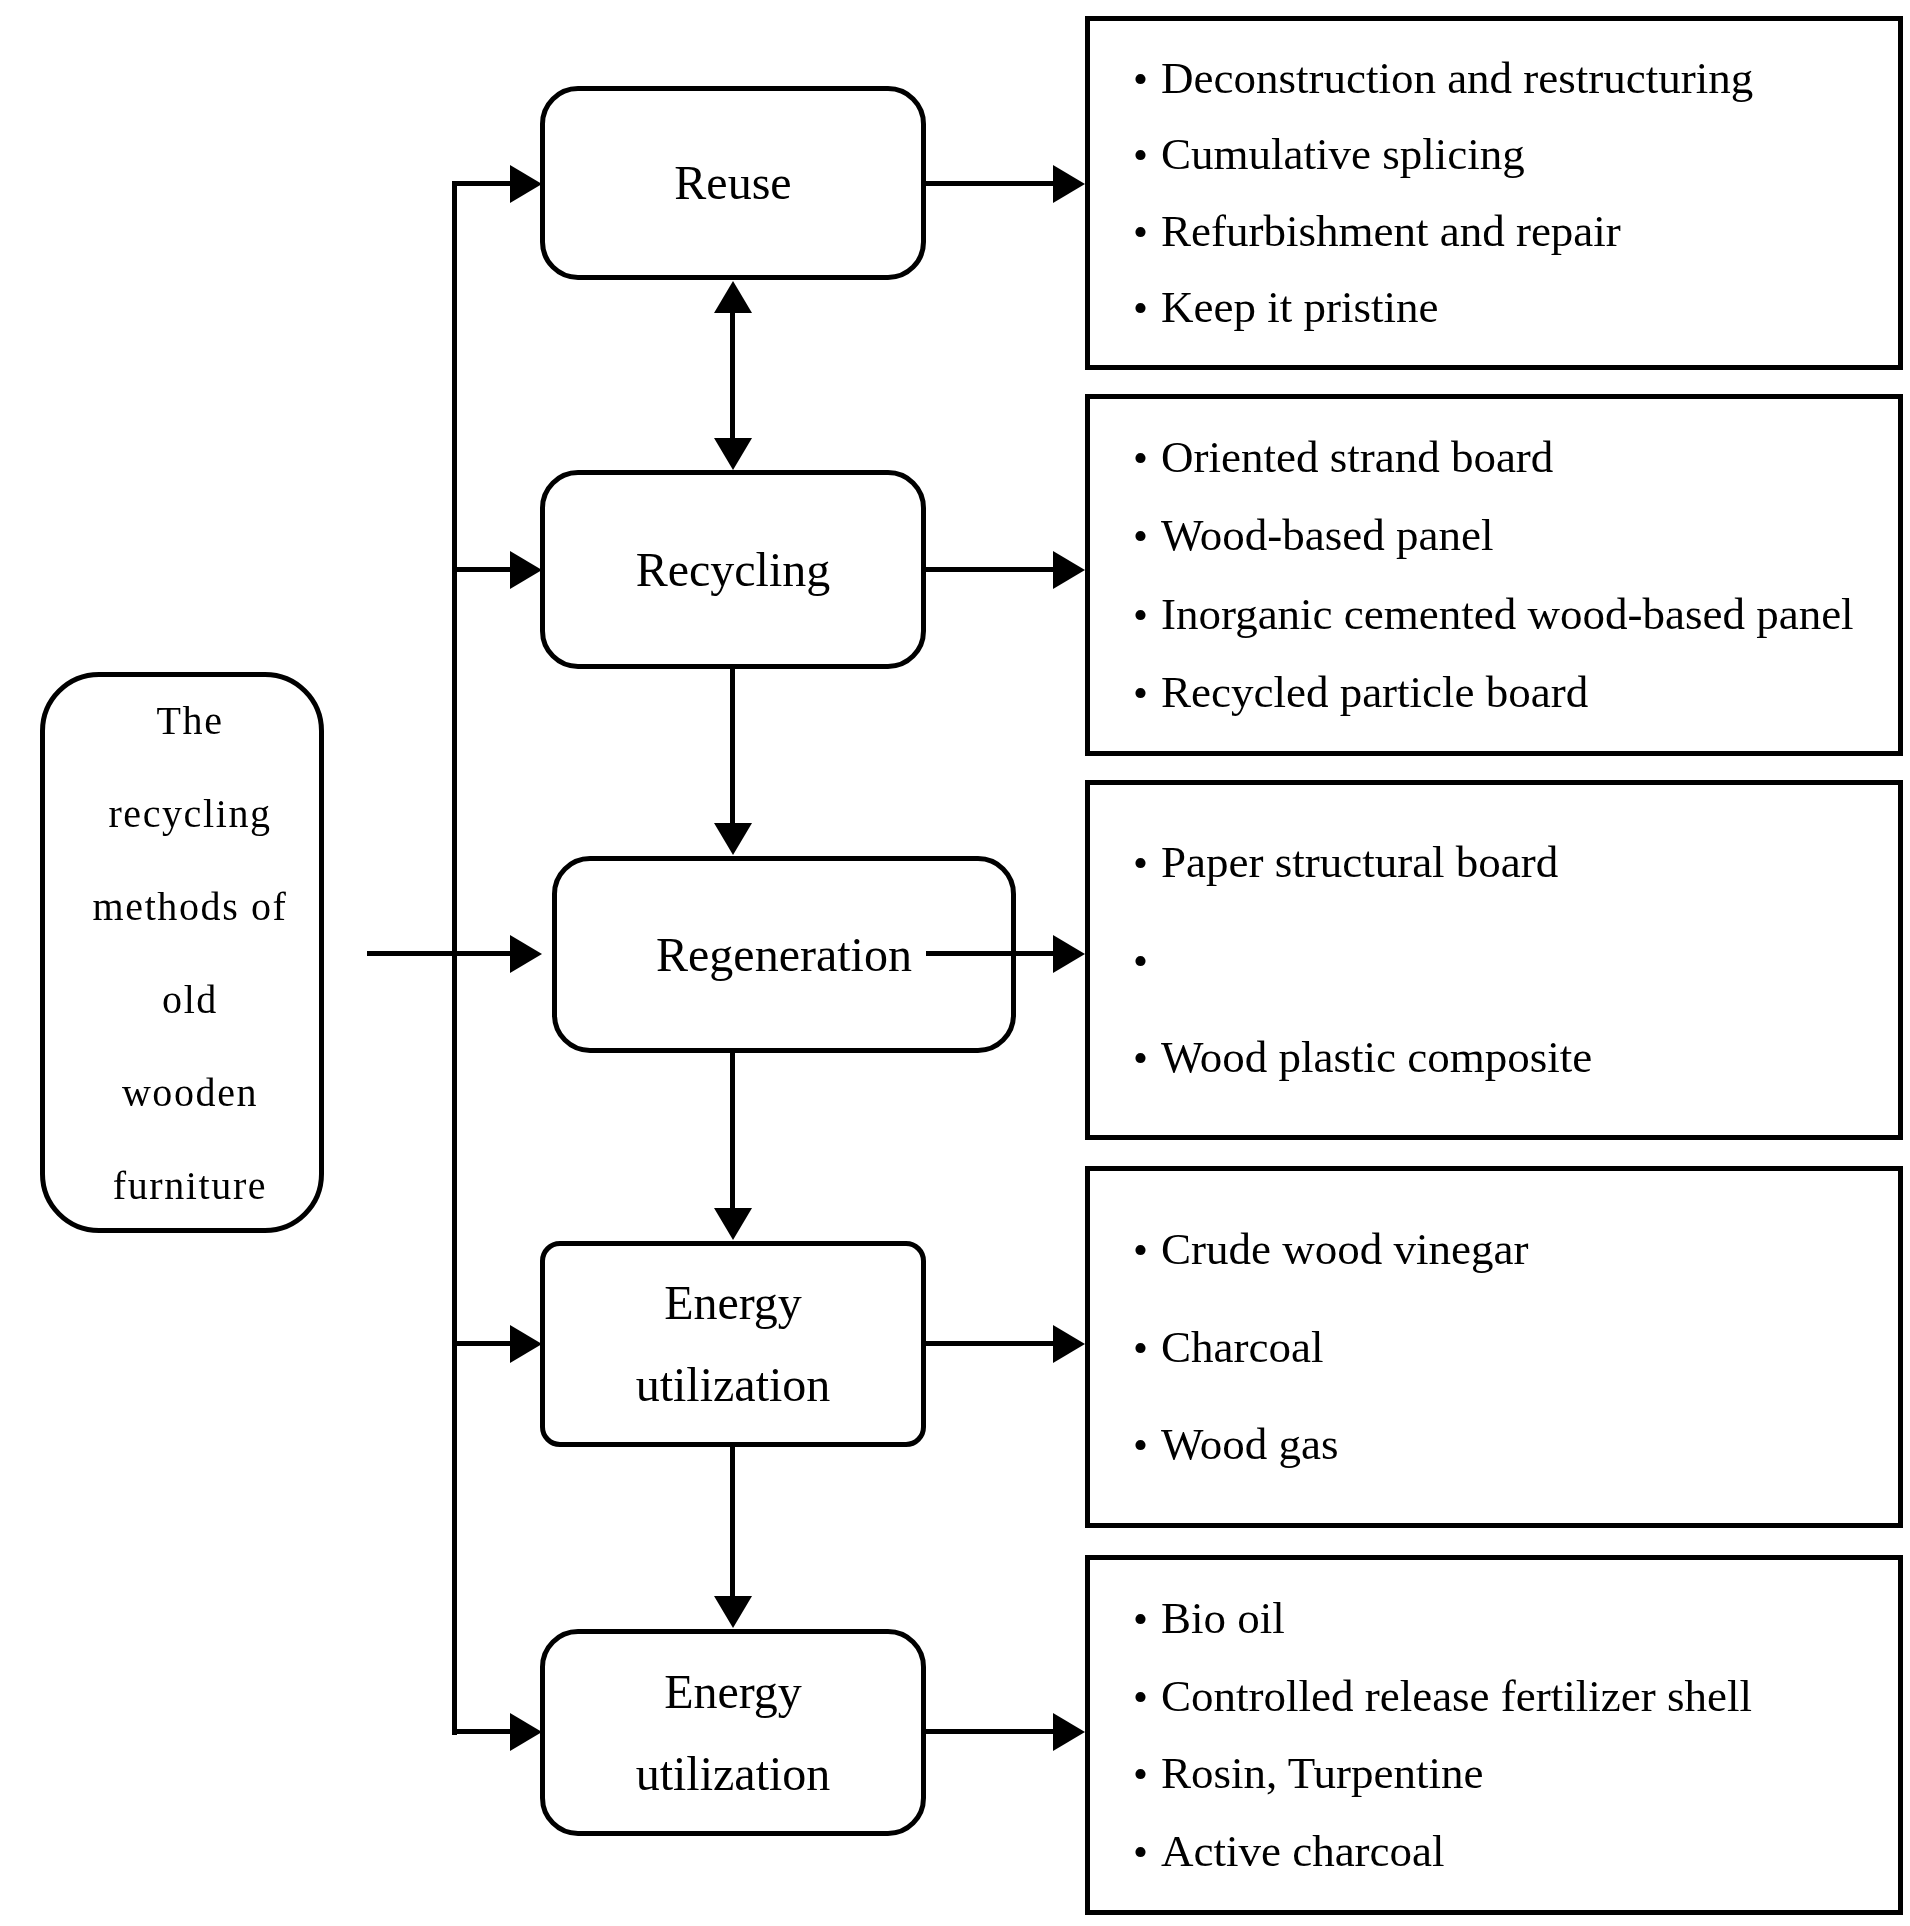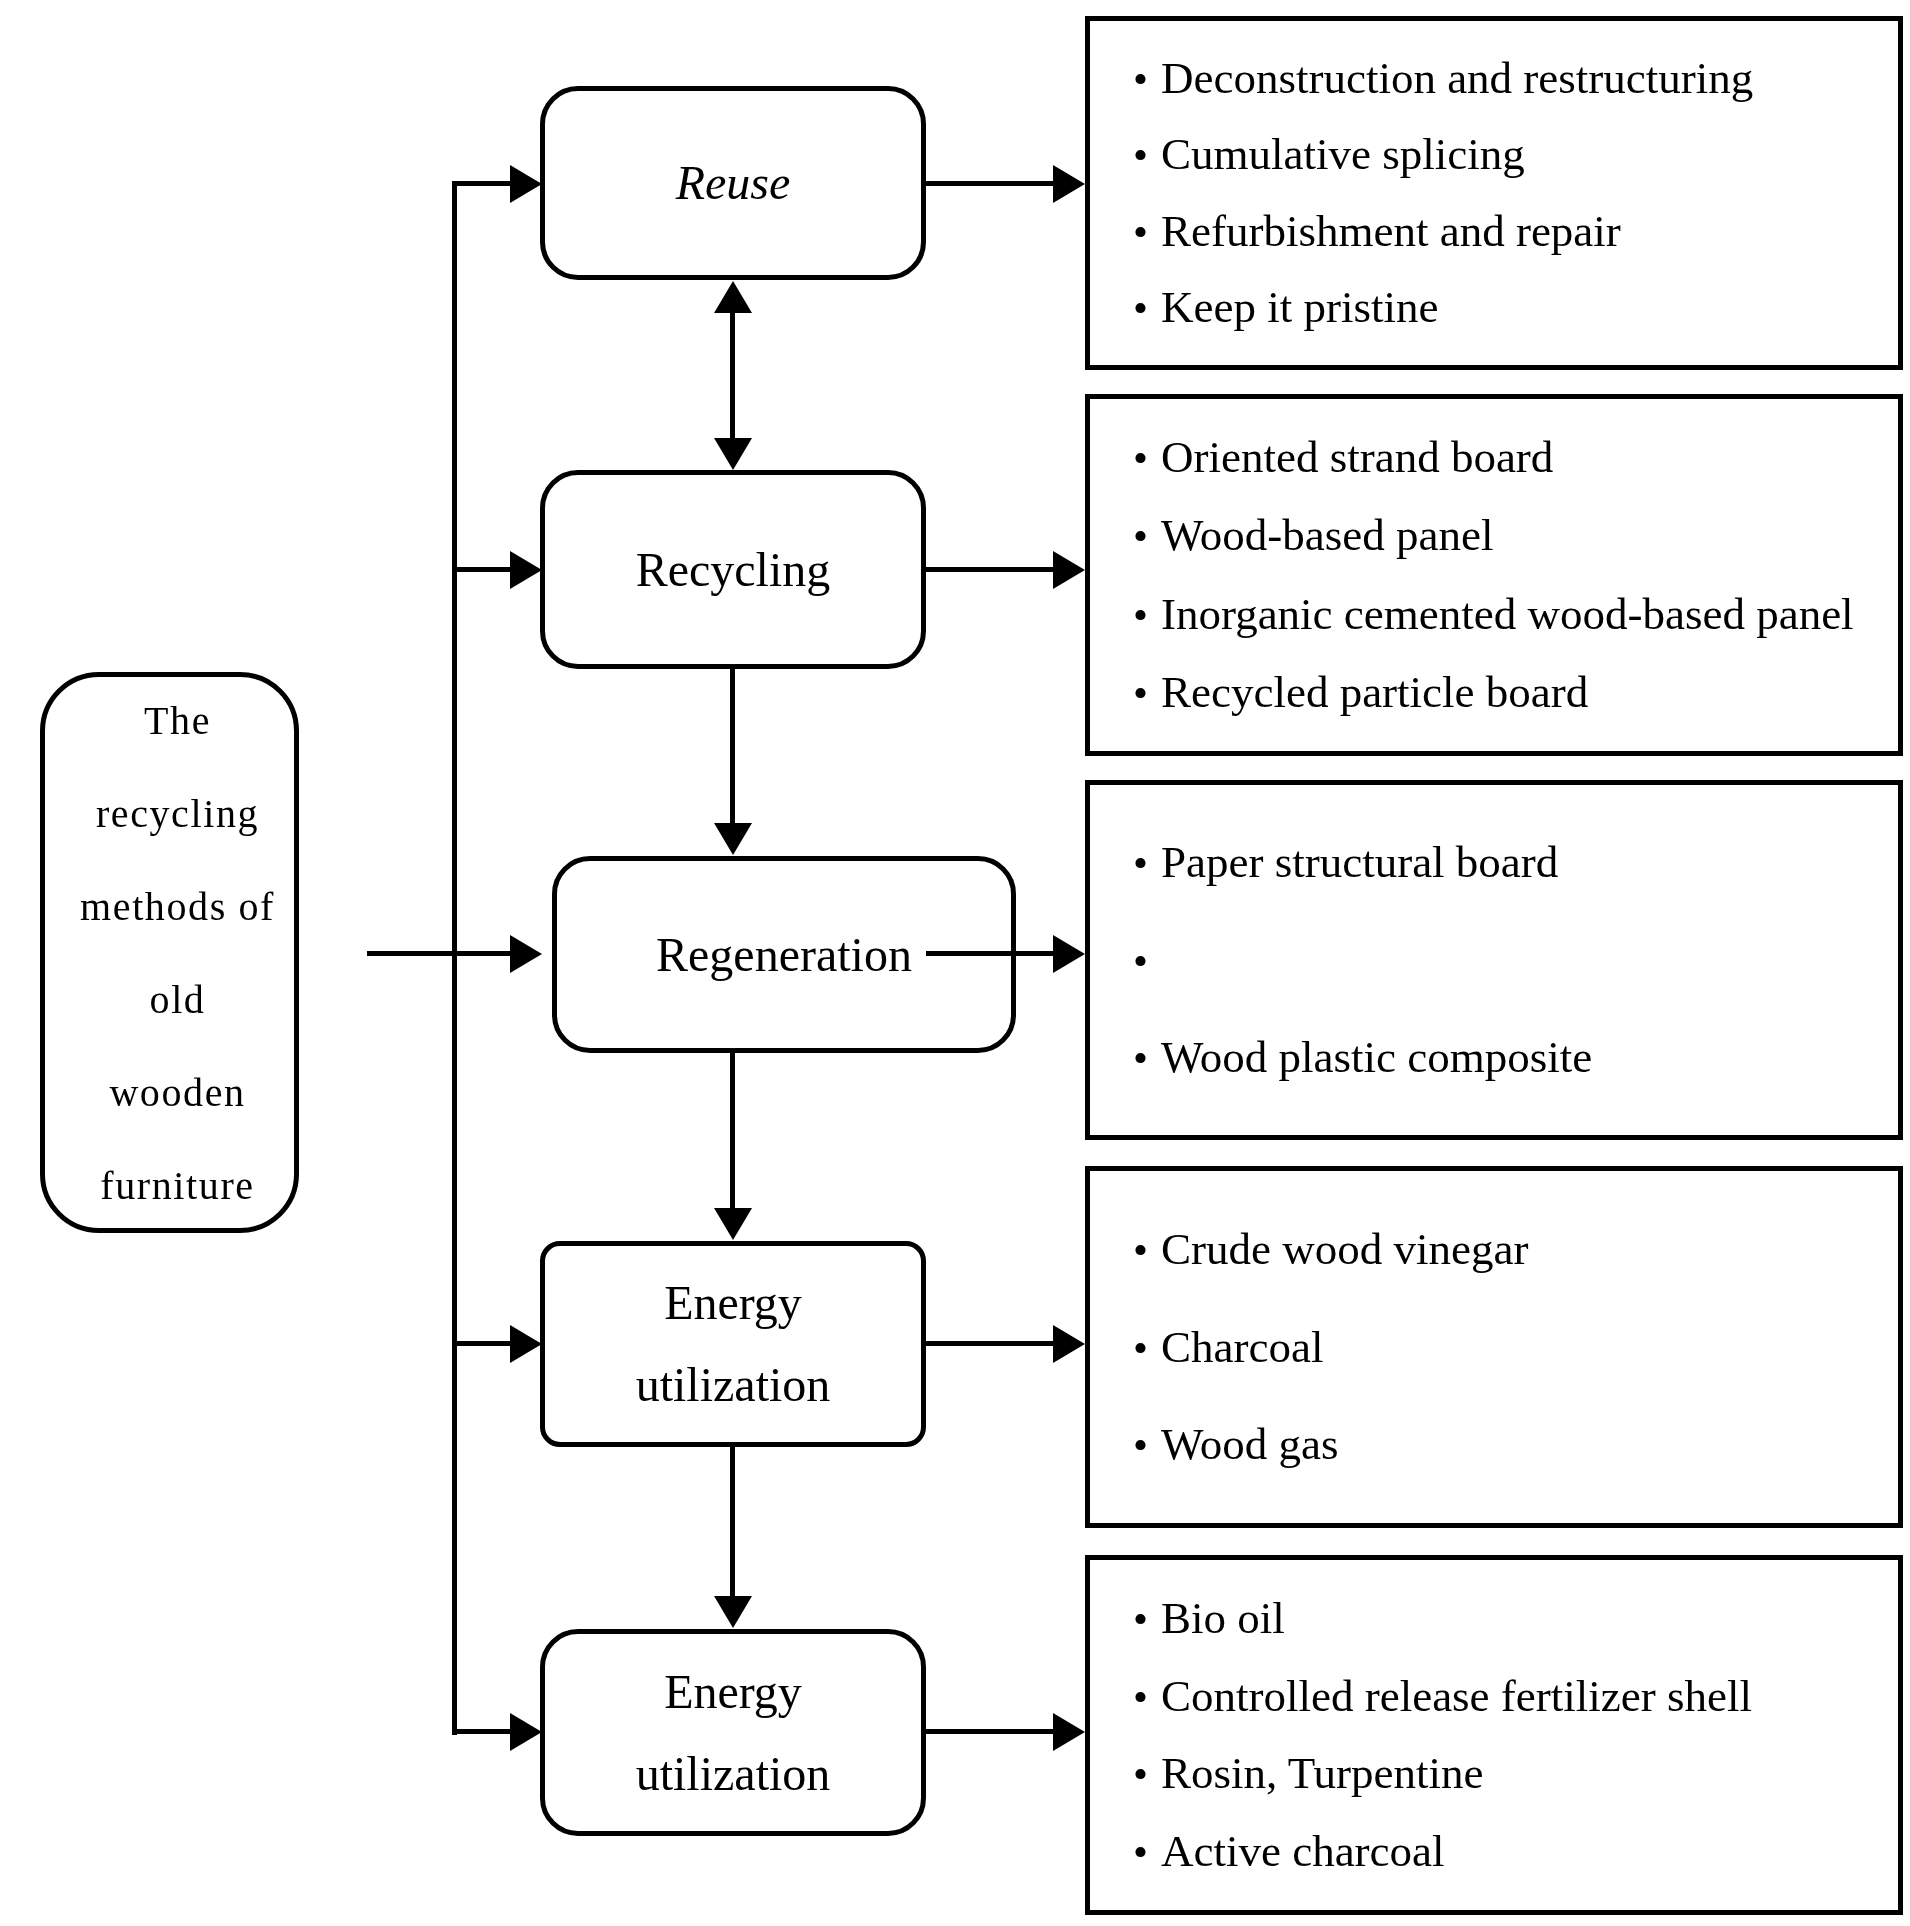--- a/index.html
+++ b/index.html
@@ -22,21 +22,21 @@
     background: #ffffff;
     display: flex;
     flex-direction: column;
     align-items: center;
     justify-content: center;
     text-align: center;
   }
   .rounded-lg { border-radius: 59px; }
   .rounded-md { border-radius: 38px; }
   .root-box {
-    left: 40px; top: 672px; width: 259px; height: 561px; padding-left: 16px;
+    left: 40px; top: 672px; width: 284px; height: 561px; padding-left: 16px;
   }
   .root-line {
     display: block;
     font-size: 40px;
     line-height: 93px;
     letter-spacing: 1.6px;
     white-space: nowrap;
   }
   .method-label {
     display: block;
@@ -105,21 +105,21 @@
 
   <div class="box rounded-lg root-box">
     <span class="root-line">The</span>
     <span class="root-line">recycling</span>
     <span class="root-line">methods of</span>
     <span class="root-line">old</span>
     <span class="root-line">wooden</span>
     <span class="root-line">furniture</span>
   </div>
 
-  <div class="box rounded-md" style="left:540px; top:86px; width:386px; height:194px;font-style:italic;">
+  <div class="box rounded-md" style="left:540px; top:86px; width:386px; height:194px;">
     <span class="method-label">Reuse</span>
 
   </div>
 
   <div class="box rounded-md" style="left:540px; top:470px; width:386px; height:199px;">
     <span class="method-label">Recycling</span>
 
   </div>
 
   <div class="box rounded-md" style="left:552px; top:856px; width:464px; height:197px;">

